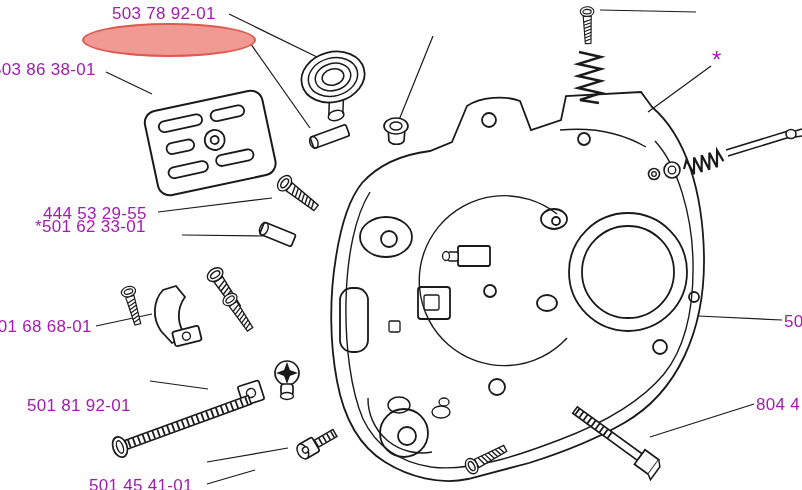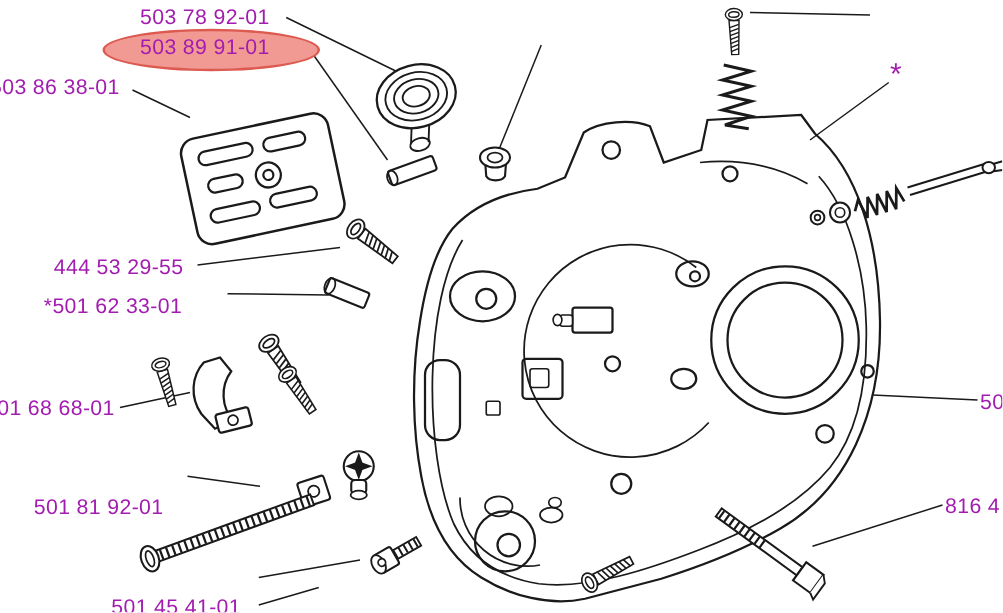--- a/index.html
+++ b/index.html
@@ -199,24 +199,23 @@
       <line x1="2" y1="0" x2="46" y2="0" stroke-width="7" stroke-dasharray="1.8,3.2"></line>
       <rect x="80" y="-9" width="17" height="18" fill="#fff" stroke-width="1.7"></rect>
       <path d="M 97,-9 L 102,-4 L 102,12 L 97,9" fill="#fff" stroke-width="1.5"></path>
     </g>
 
   </svg>
 
   <div id="highlight-ellipse"></div>
 
   <div class="lbl" style="left:112px;top:4px">503 78 92-01</div>
-  <div class="lbl" style="left:112px;top:28px">503 89 91-01</div>
   <div class="lbl" style="left:-8px;top:60px">503 86 38-01</div>
   <div class="lbl star" style="left:712px;top:50px">*</div>
   <div class="lbl" style="left:43px;top:204px">444 53 29-55</div>
-  <div class="lbl" style="left:35px;top:235px">*501 62 33-01</div>
+  <div class="lbl" style="left:35px;top:217px">*501 62 33-01</div>
   <div class="lbl" style="left:-12px;top:317px">501 68 68-01</div>
   <div class="lbl" style="left:27px;top:396px">501 81 92-01</div>
   <div class="lbl" style="left:89px;top:476px">501 45 41-01</div>
   <div class="lbl" style="left:784px;top:312px">50</div>
-  <div class="lbl" style="left:756px;top:395px">816 4</div>
+  <div class="lbl" style="left:756px;top:395px">804 4</div>
 
 </div>
 
 </body></html>

